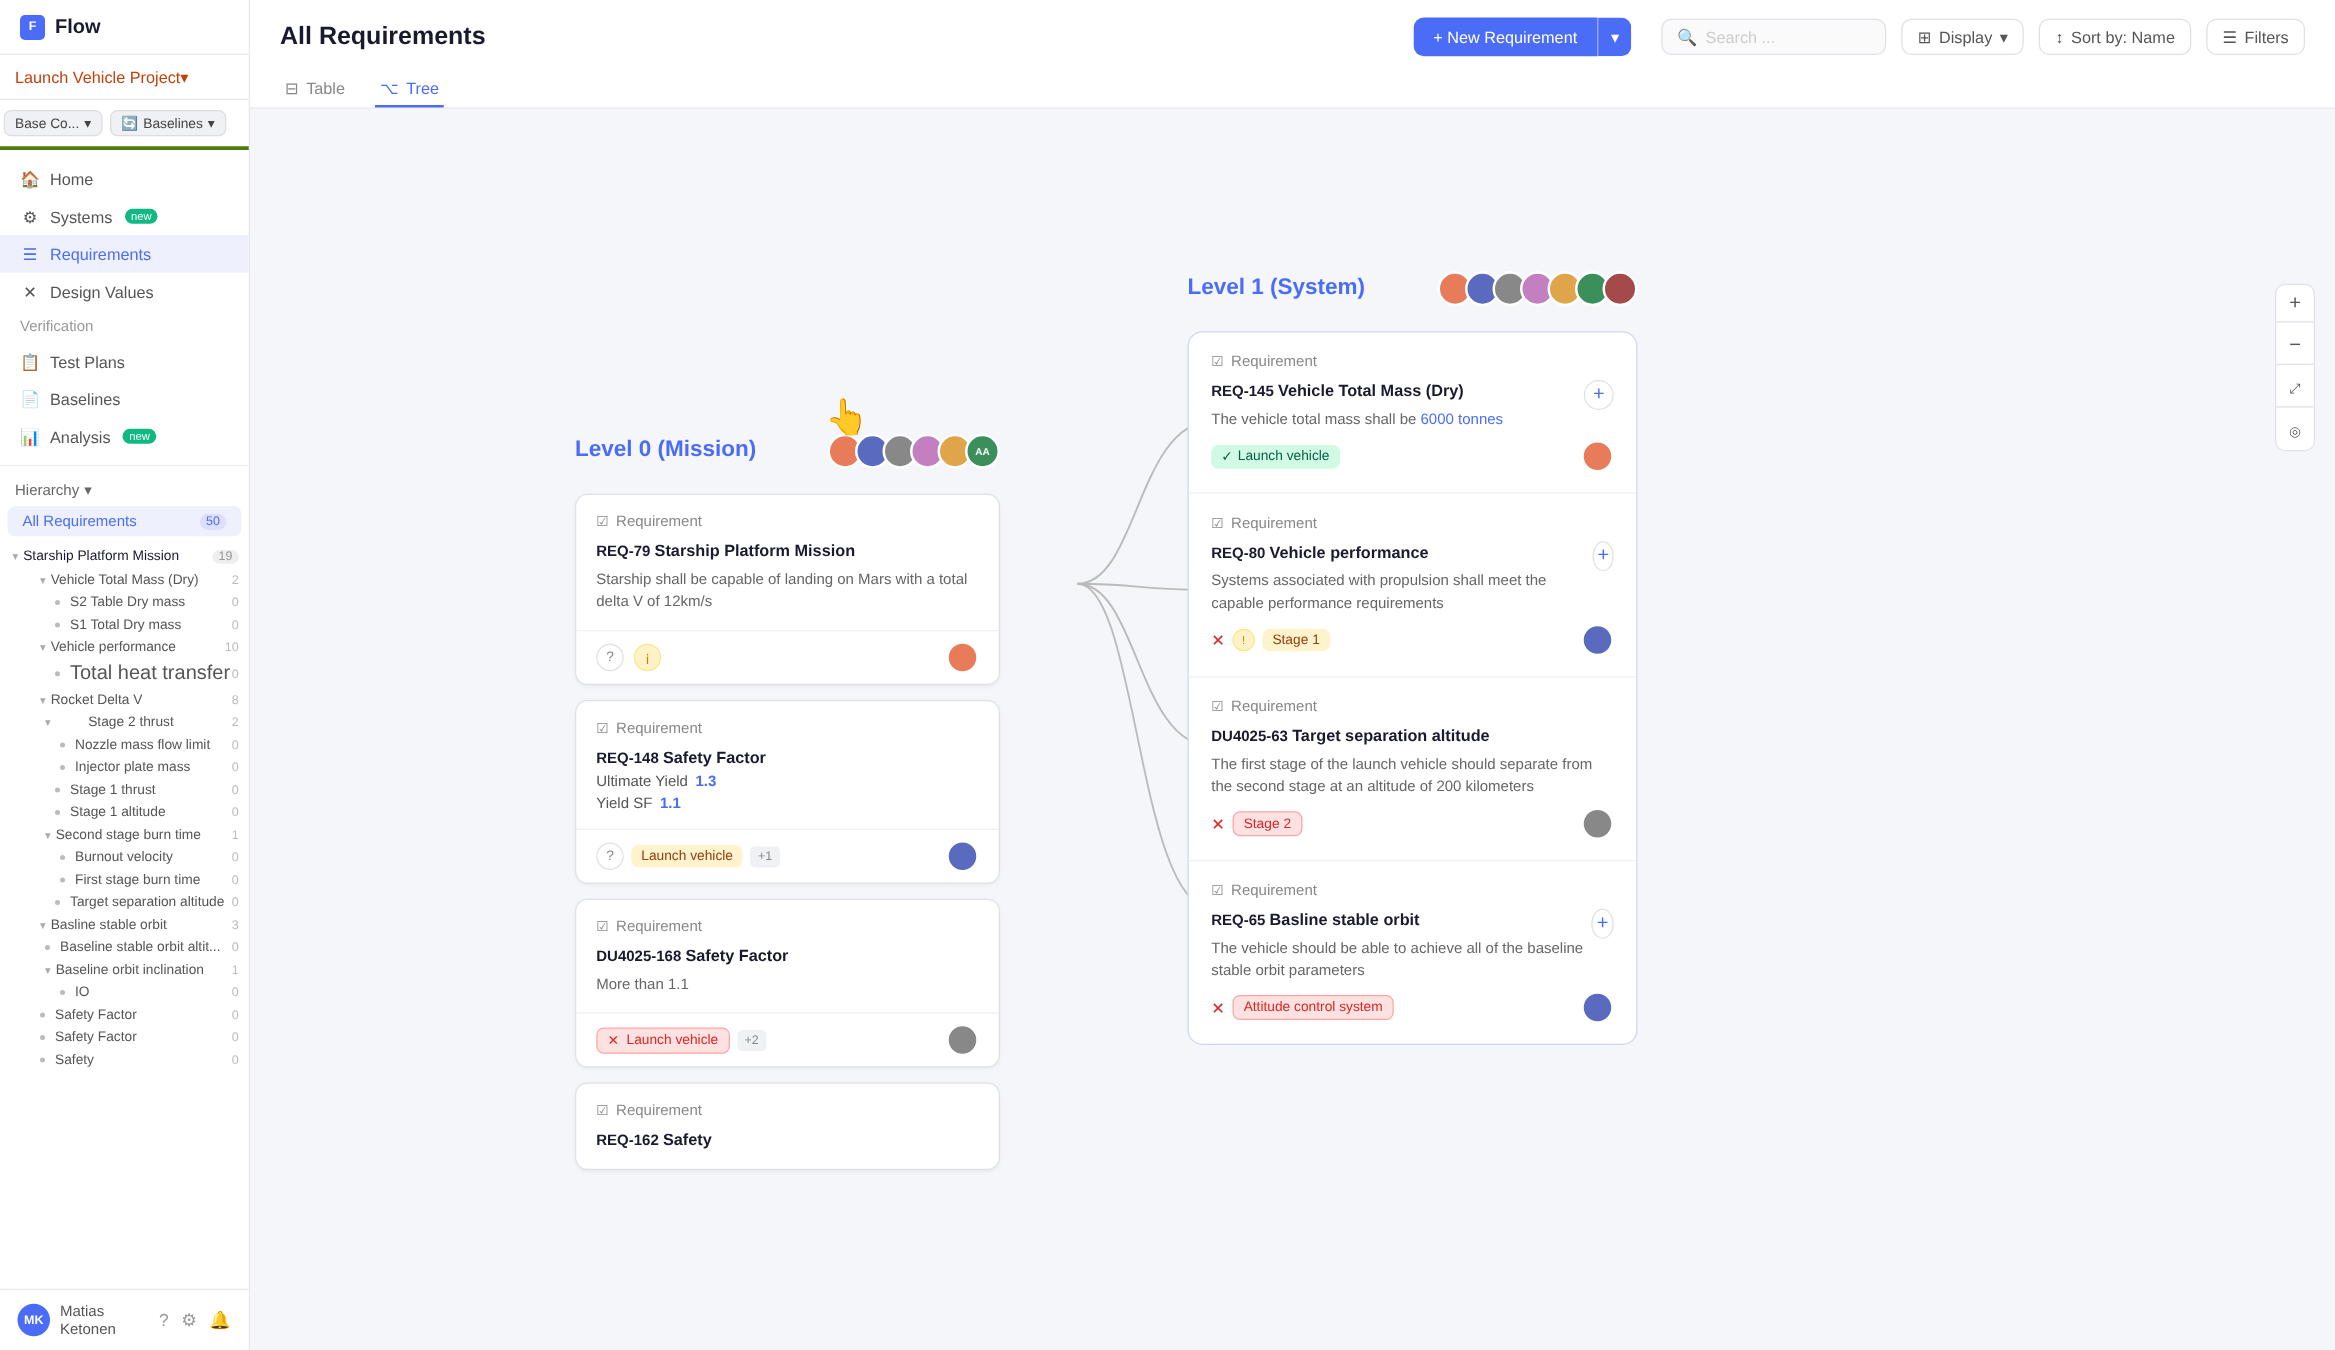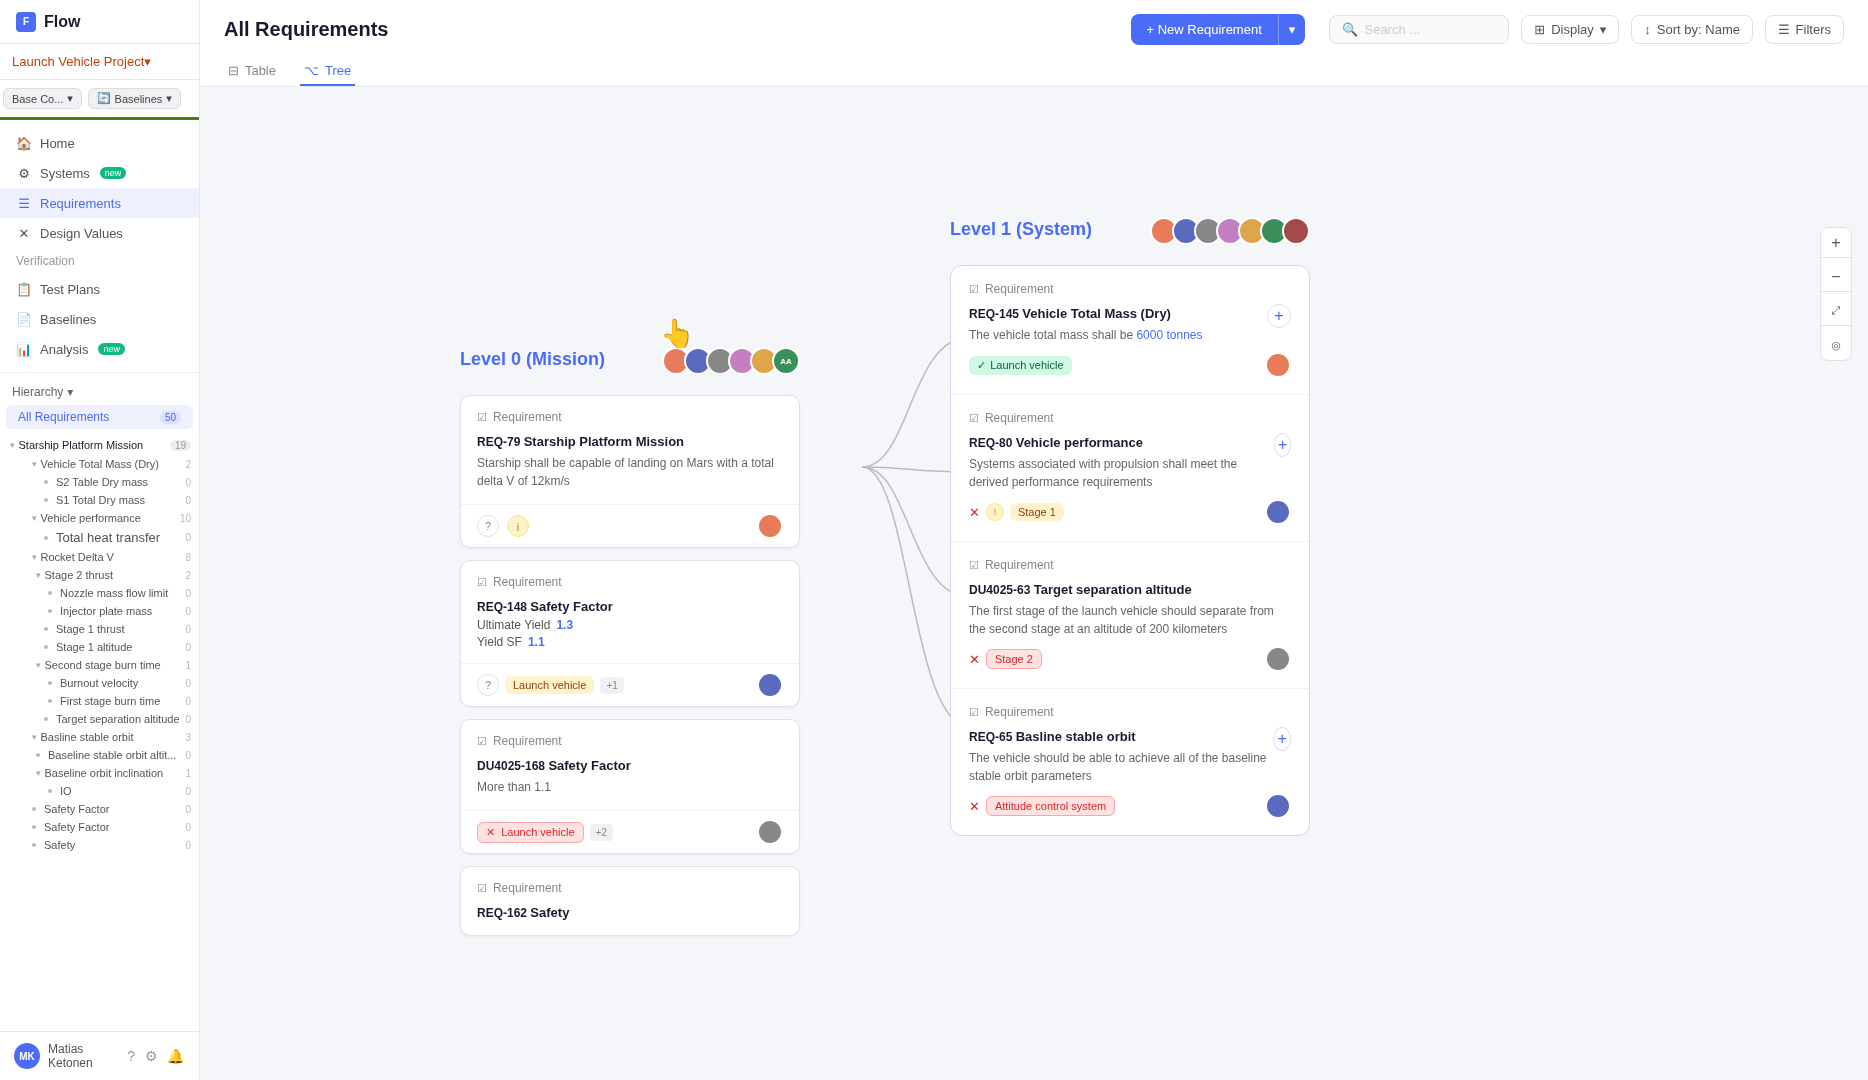--- a/index.html
+++ b/index.html
@@ -441,37 +441,37 @@
         <div class="tree-item tree-sub-item">
           <div class="tree-item-left">
             <span class="chevron">▾</span>
             <span style="font-size:11px;">Vehicle performance</span>
           </div>
           <span class="count">10</span>
         </div>
         <div class="tree-item tree-sub-sub-item">
           <div class="tree-item-left">
               <span class="dot-sm"></span>
-              <span style="font-size:13px;margin-left:4px;">Total heat transfer</span>
+              <span style="font-size:16px;margin-left:4px;">Total heat transfer</span>
             </div>
           <span class="count">0</span>
         </div>
 
         <div class="tree-item tree-sub-item">
           <div class="tree-item-left">
             <span class="chevron">▾</span>
             <span style="font-size:11px;">Rocket Delta V</span>
           </div>
           <span class="count">8</span>
         </div>
 
         <div class="tree-item" style="padding-left:36px;">
           <div class="tree-item-left">
             <span class="chevron">▾</span>
-            <span style="font-size:11px;">Stage 2 thrust</span>
+            <span style="font-size:11px;margin-left:26px;">Stage 2 thrust</span>
           </div>
           <span class="count">2</span>
         </div>
         <div class="tree-item" style="padding-left:48px;">
           <div class="tree-item-left">
               <span class="dot-sm"></span>
               <span style="font-size:11px;margin-left:4px;">Nozzle mass flow limit</span>
             </div>
           <span class="count">0</span>
         </div>
@@ -790,21 +790,21 @@
 
         <div class="req-card-l1">
           <div class="req-type-row">
             <span style="color:#888;">☑</span>
             <span style="color:#888;font-size:12px;">Requirement</span>
           </div>
           <div style="display:flex;align-items:flex-start;justify-content:space-between;">
             <div>
               <span class="req-id">REQ-80 </span>
               <span class="req-title-inline">Vehicle performance</span>
-              <div class="req-desc" style="margin-top:4px;">Systems associated with propulsion shall meet the derived performance requirements</div>
+              <div class="req-desc" style="margin-top:4px;">Systems associated with propulsion shall meet the capable performance requirements</div>
             </div>
             <div class="add-btn">+</div>
           </div>
           <div style="margin-top:8px;">
             <div style="display:flex;align-items:center;justify-content:space-between;">
               <div style="display:flex;align-items:center;gap:6px;">
                 <span style="color:#dc2626;font-size:13px;">✕</span>
                 <span style="width:18px;height:18px;border-radius:50%;background:#fef3c7;border:1px solid #fde68a;display:inline-flex;align-items:center;justify-content:center;font-size:9px;color:#d97706;">!</span>
                 <span class="tag tag-orange">Stage 1</span>
               </div>

